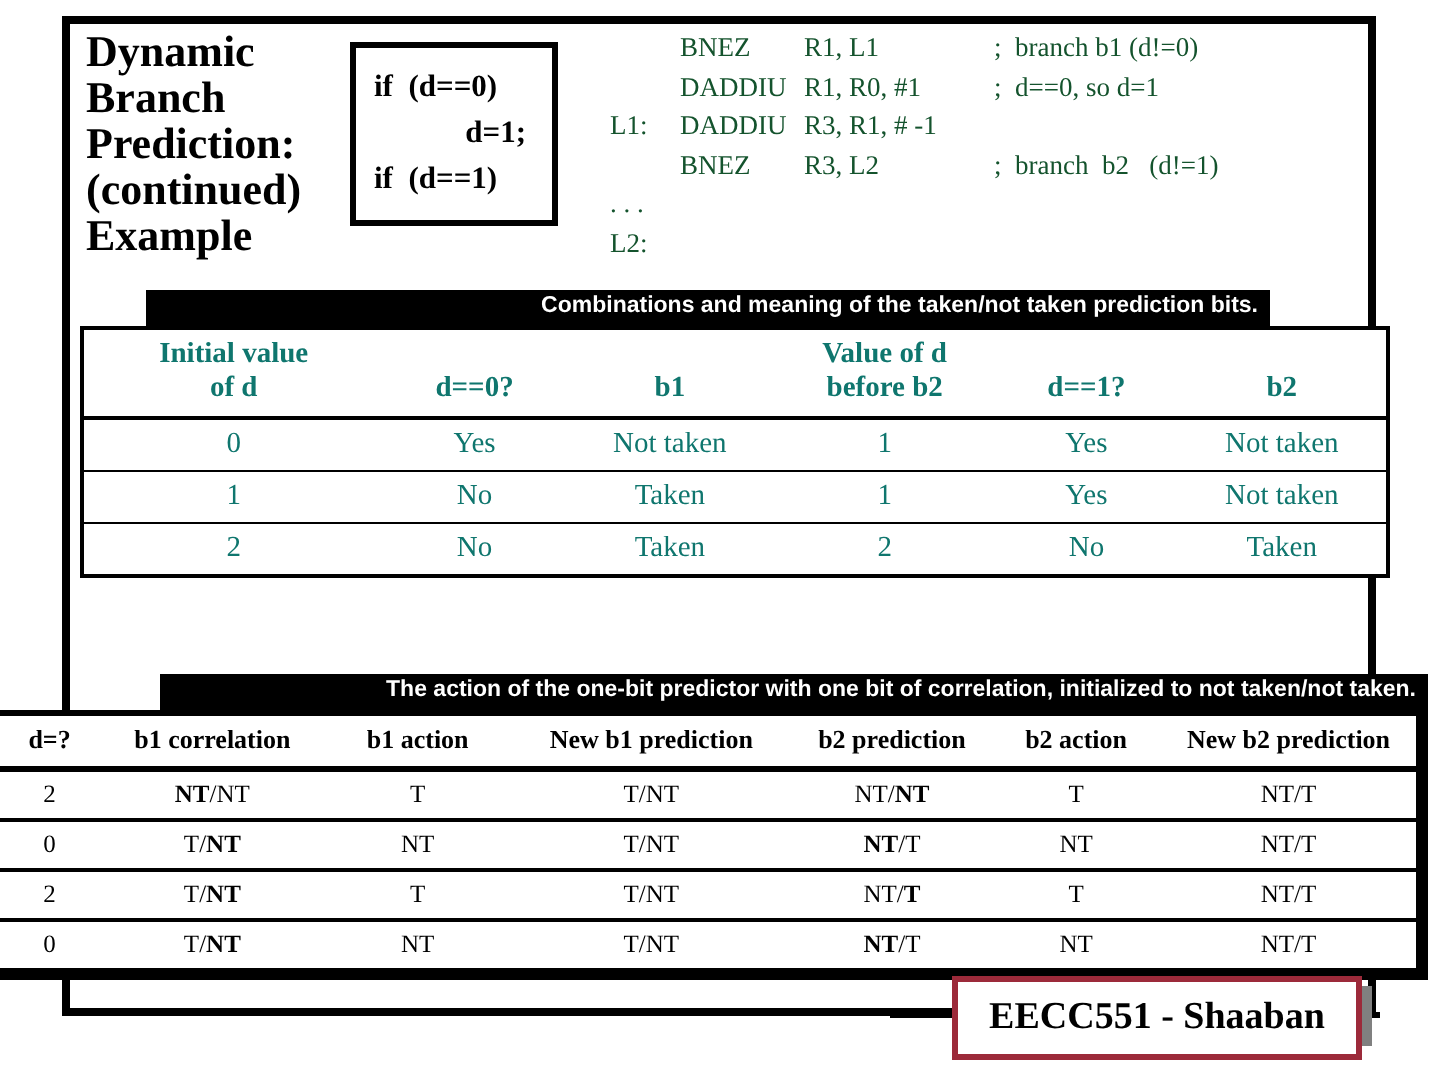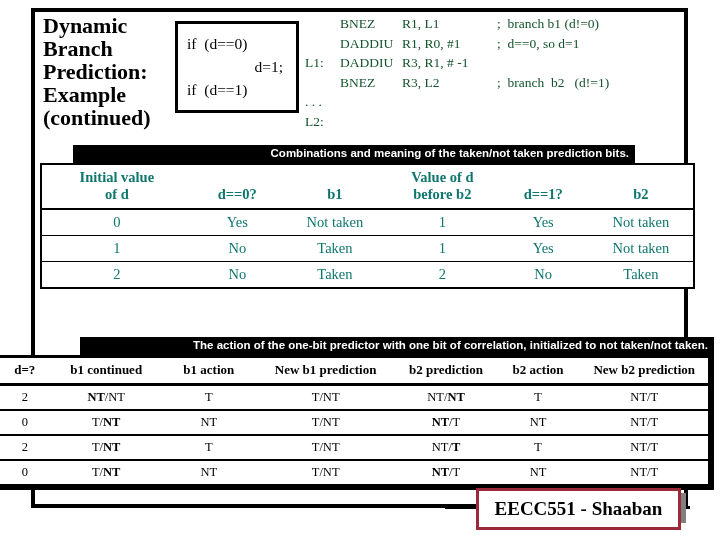--- a/index.html
+++ b/index.html
@@ -39,27 +39,27 @@
     line-height: 23px;
     color: #000000;
   }
   #title-block div { white-space: nowrap; }
 
   
   #code-box {
     position: absolute;
     left: 175px;
     top: 21px;
-    width: 124px;
+    width: 104px;
     height: 92px;
     border: 3px solid #000000;
     box-sizing: border-box;
     background: #ffffff;
     font-family: "Liberation Serif", serif;
-    font-weight: normal;
+    font-weight: bold;
     font-size: 15.5px;
     line-height: 23px;
     padding: 8px 9px 0 9px;
   }
   #code-box .code-line { white-space: pre; }
   #code-box .code-line.indent { text-align: right; padding-right: 4px; }
 
   
   #asm-block {
     position: absolute;
@@ -213,22 +213,22 @@
 </style>
 </head>
 <body>
 
 <div id="slide-frame"></div>
 
 <div id="title-block">
   <div>Dynamic</div>
   <div>Branch</div>
   <div>Prediction:</div>
+  <div>(continued)</div>
   <div>Example</div>
-  <div>(continued)</div>
 </div>
 
 <div id="code-box">
   <div class="code-line">if  (d==0)</div>
   <div class="code-line indent">d=1;</div>
   <div class="code-line">if  (d==1)</div>
 </div>
 
 <div id="asm-block">
     <div class="asm-row"><span class="asm-label"></span><span class="asm-op">BNEZ</span><span class="asm-args">R1, L1</span><span class="asm-cmt">;  branch b1 (d!=0)</span></div>
@@ -300,21 +300,21 @@
   </table>
 </div>
 
 <div class="caption-bar" id="table2-caption" style="left:80px; top:337px; width:634px; height:18px;">The action of the one-bit predictor with one bit of correlation, initialized to not taken/not taken.</div>
 
 <div id="table2-wrap">
   <table id="table2">
     <thead>
       <tr>
           <th class="t2-c0">d=?</th>
-          <th class="t2-c1">b1 continued</th>
+          <th class="t2-c1">b1 correlation</th>
           <th class="t2-c2">b1 action</th>
           <th class="t2-c3">New b1 prediction</th>
           <th class="t2-c4">b2 prediction</th>
           <th class="t2-c5">b2 action</th>
           <th class="t2-c6">New b2 prediction</th>
         </tr>
     </thead>
     <tbody>
         <tr>
           <td class="t2-c0">2</td>

